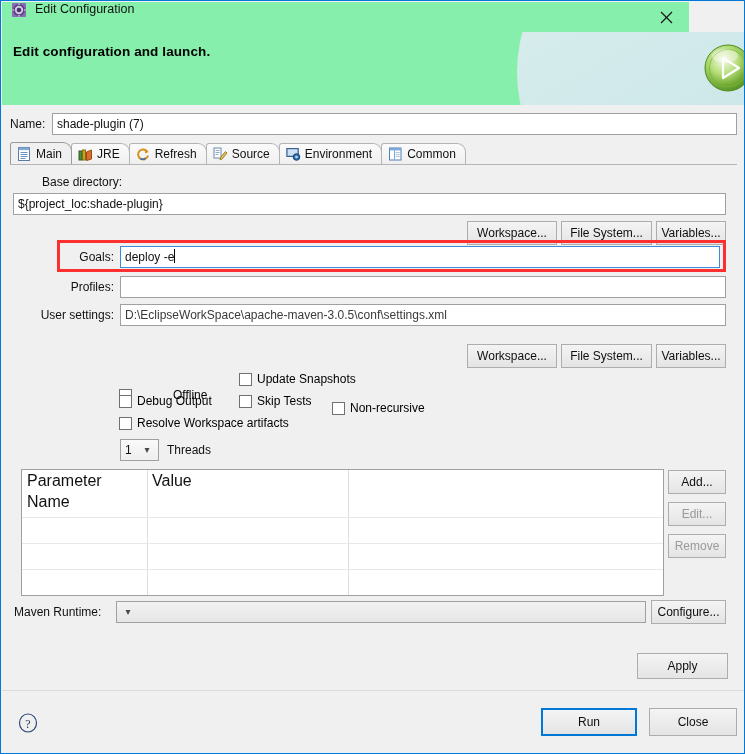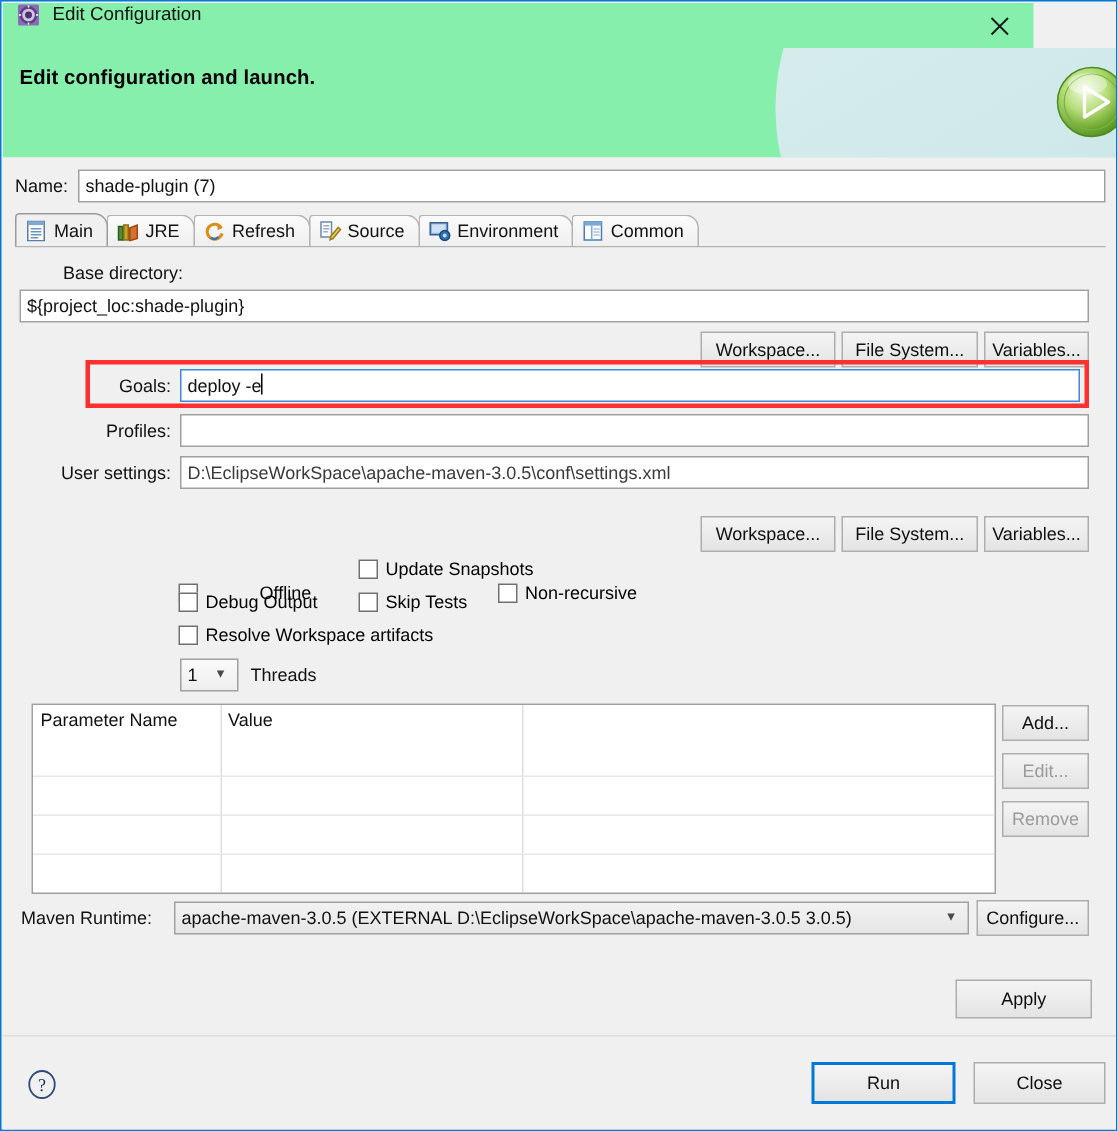--- a/index.html
+++ b/index.html
@@ -268,21 +268,21 @@
     position: absolute;
     box-sizing: border-box;
     border: 1px solid #a0a0a0;
     background: #ffffff;
     overflow: hidden;
   }
   #param-head {
     display: flex;
     height: 21px;
     align-items: center;
-    font-size: 12px;
+    font-size: 16px;
     color: #111;
   }
   .th { box-sizing: border-box; padding-left: 5px; line-height: 21px; height: 21px; }
   .tbl-vline {
     position: absolute;
     top: 0; bottom: 0;
     width: 1px;
     background: #dfdfdf;
   }
   .tbl-hline {
@@ -499,21 +499,21 @@
         </div>
 
         <div class="cbx-wrap" style="left:109px;top:229px;">
           <span class="cbx"></span>
           <span>Debug Output</span>
         </div>
         <div class="cbx-wrap" style="left:229px;top:229px;">
           <span class="cbx"></span>
           <span>Skip Tests</span>
         </div>
-        <div class="cbx-wrap" style="left:322px;top:223px;">
+        <div class="cbx-wrap" style="left:322px;top:236px;">
           <span class="cbx"></span>
           <span>Non-recursive</span>
         </div>
 
         <div class="cbx-wrap" style="left:109px;top:251px;">
           <span class="cbx"></span>
           <span>Resolve Workspace artifacts</span>
         </div>
 
         <div class="combo" style="position:absolute;left:110px;top:274px;width:39px;">
@@ -535,21 +535,20 @@
           <div class="tbl-hline" style="top:99px;"></div>
           <div class="tbl-hline" style="top:125px;"></div>
         </div>
 
         <div class="btn" style="position:absolute;left:658px;top:305px;width:58px;">Add...</div>
         <div class="btn disabled" style="position:absolute;left:658px;top:337px;width:58px;">Edit...</div>
         <div class="btn disabled" style="position:absolute;left:658px;top:369px;width:58px;">Remove</div>
 
         <div class="lbl" style="position:absolute;left:4px;top:440px;">Maven Runtime:</div>
         <div class="combo" style="position:absolute;left:106px;top:436px;width:530px;background:linear-gradient(#f2f2f2,#e6e6e6);">
-          <span class="combo-txt">apache-maven-3.0.5 (EXTERNAL D:\EclipseWorkSpace\apache-maven-3.0.5 3.0.5)</span>
           <span class="arrow">▾</span>
         </div>
         <div class="btn" style="position:absolute;left:641px;top:435px;width:75px;">Configure...</div>
 
         <div class="btn" style="position:absolute;left:627px;top:488px;width:91px;height:26px;">Apply</div>
 
       </div>
     </div>
   </div>
 

